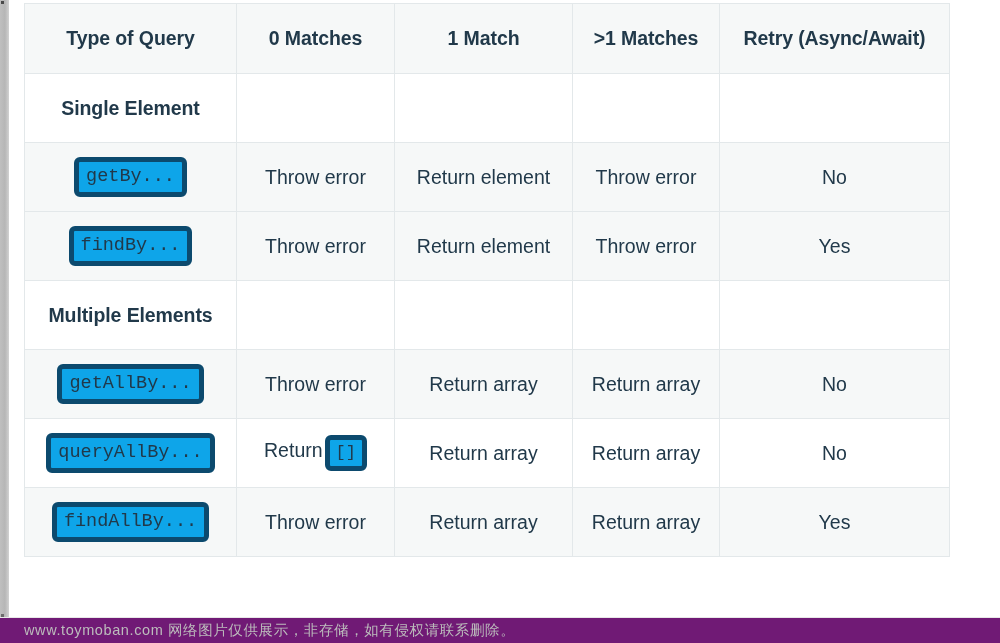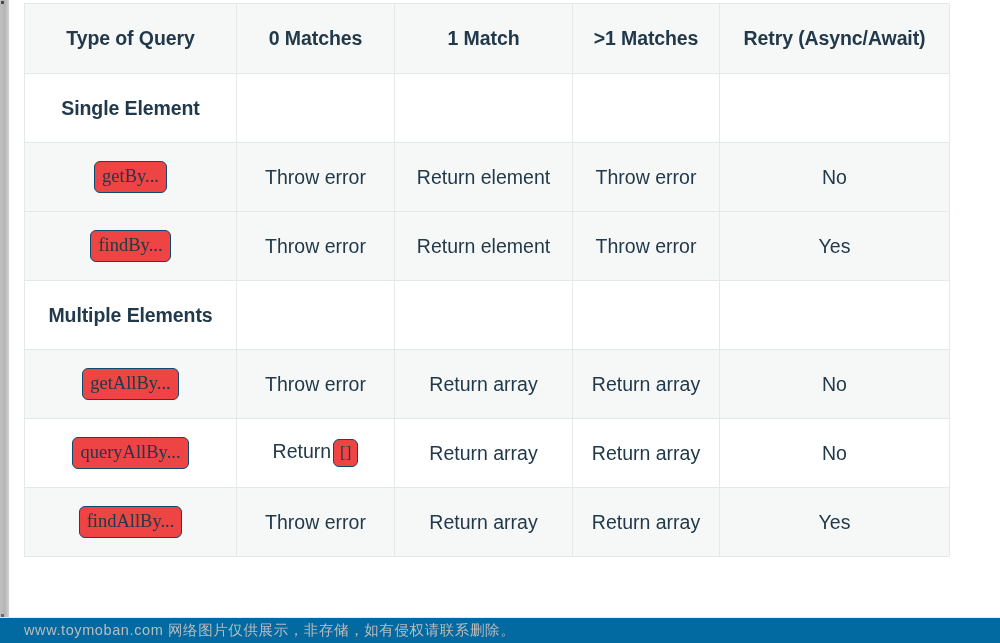--- a/index.html
+++ b/index.html
@@ -81,44 +81,44 @@
   }
   .section-label {
     font-weight: bold;
     font-size: 19.5px;
     color: #21394a;
     letter-spacing: -0.1px;
   }
 
   code.chip {
     display: inline-block;
-    font-family: Liberation Serif, serif;
+    font-family: Liberation Mono, monospace;
     font-size: 18.5px;
-    background: #ef4444;
-    border: 1px solid #0c4a6e;
+    background: #0ea5e9;
+    border: 5px solid #0c4a6e;
     border-radius: 6px;
     padding: 4px 7px 5px 7px;
     color: #21394a;
     line-height: 1.15;
     white-space: pre;
   }
   code.chip.inline {
     font-size: 17px;
     padding: 3px 6px 4px 6px;
     vertical-align: baseline;
     margin-left: 2px;
   }
   .ret-wrap { white-space: nowrap; }
 
   
   .watermark {
     position: absolute;
     left: 0; bottom: 0;
     width: 1000px; height: 26px;
-    background: #0369a1;
+    background: #701a75;
     border-top: 1px solid #e8e8e8;
     display: flex; align-items: center;
   }
   .watermark-text {
     padding-left: 24px;
     color: #bcbcbc;
     font-size: 14.5px;
     letter-spacing: 0.6px;
     font-family: "Liberation Sans", sans-serif;
     white-space: nowrap;

